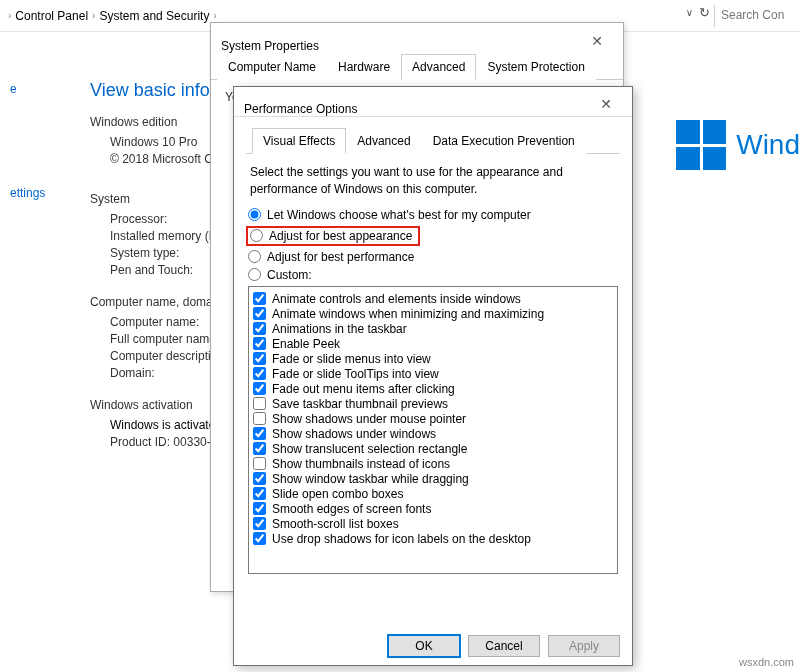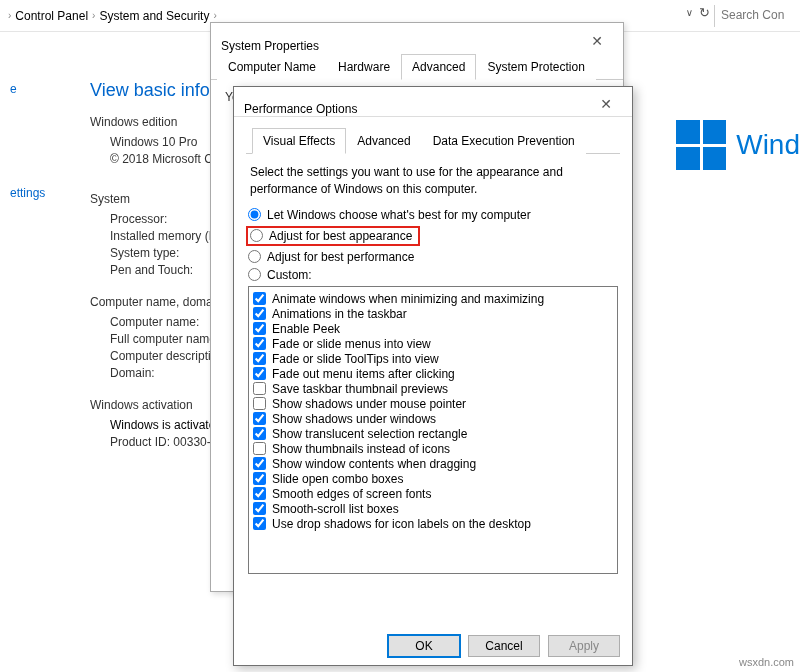--- a/index.html
+++ b/index.html
@@ -141,20 +141,24 @@
       <span>Adjust for best performance</span>
     </label>
     <label class="radio">
       <input type="radio" name="ve" style="">
       <span>Custom:</span>
     </label>
 
     <div class="checklist" id="checklist">
         <label class="chk">
           <input type="checkbox" checked="" style="">
+          <span>Animate controls and elements inside windows</span>
+        </label>
+        <label class="chk">
+          <input type="checkbox" checked="" style="">
           <span>Animate windows when minimizing and maximizing</span>
         </label>
         <label class="chk">
           <input type="checkbox" checked="" style="">
           <span>Animations in the taskbar</span>
         </label>
         <label class="chk">
           <input type="checkbox" checked="" style="">
           <span>Enable Peek</span>
         </label>
@@ -185,21 +189,21 @@
         <label class="chk">
           <input type="checkbox" checked="" style="">
           <span>Show translucent selection rectangle</span>
         </label>
         <label class="chk">
           <input type="checkbox" style="">
           <span>Show thumbnails instead of icons</span>
         </label>
         <label class="chk">
           <input type="checkbox" checked="" style="">
-          <span>Show window contents when dragging</span>
+          <span>Show window taskbar while dragging</span>
         </label>
         <label class="chk">
           <input type="checkbox" checked="" style="">
           <span>Slide open combo boxes</span>
         </label>
         <label class="chk">
           <input type="checkbox" checked="" style="">
           <span>Smooth edges of screen fonts</span>
         </label>
         <label class="chk">

